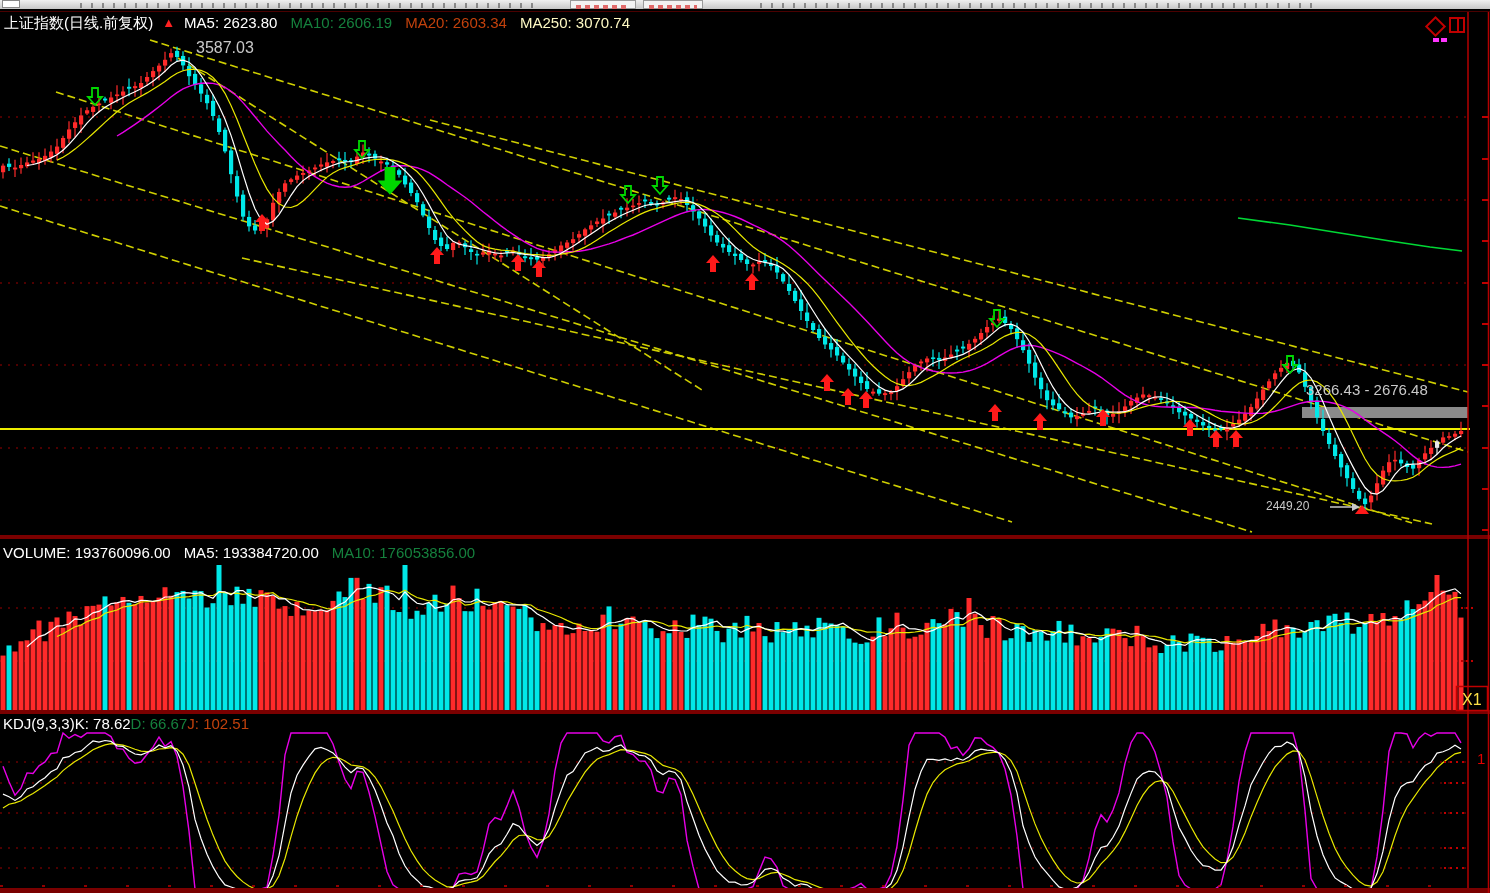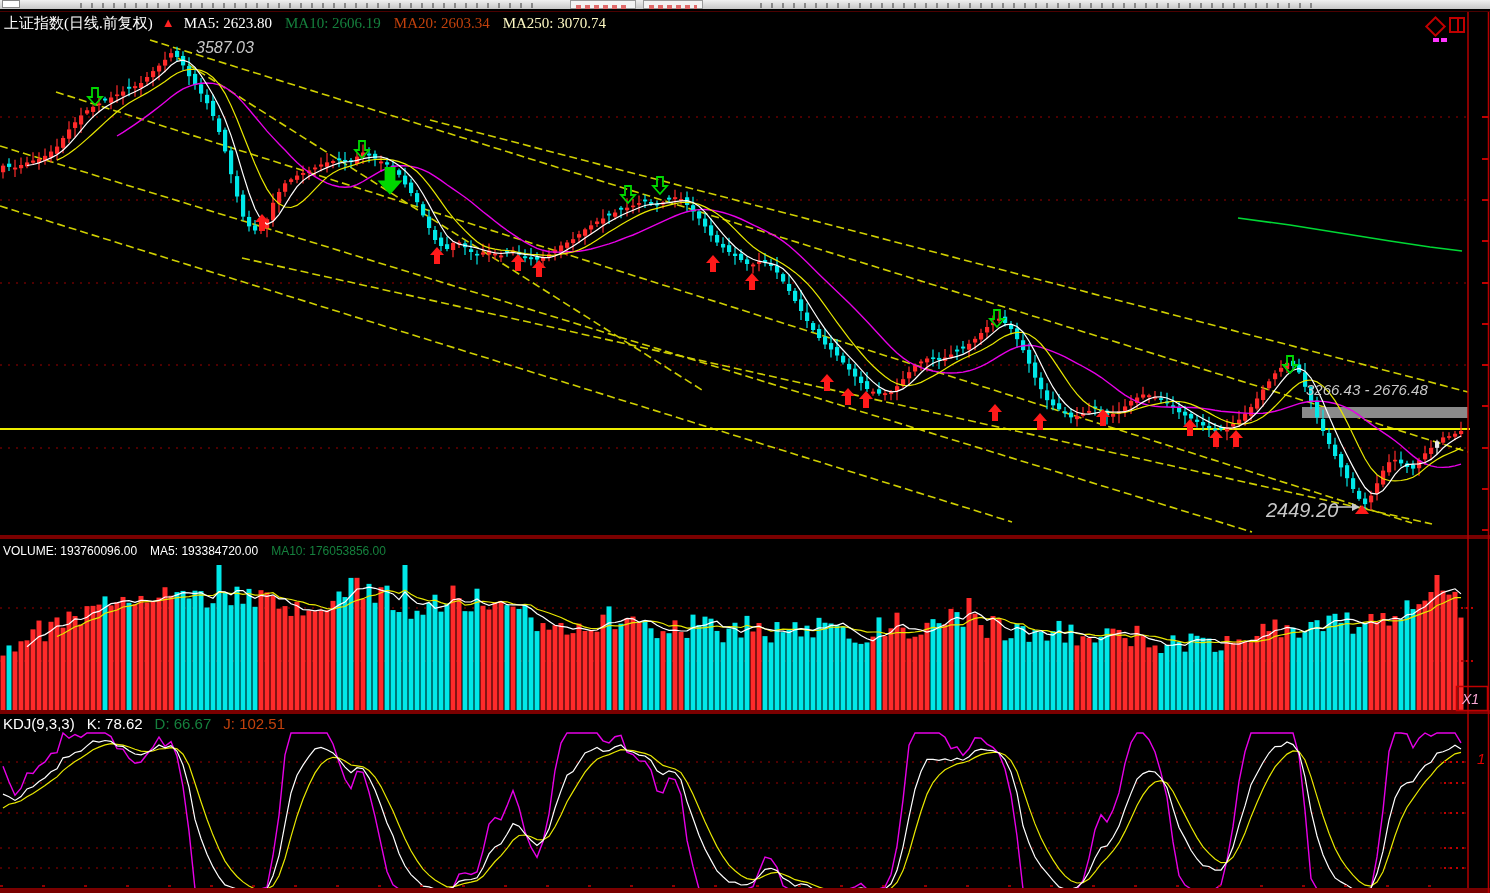--- a/index.html
+++ b/index.html
@@ -9,26 +9,26 @@
   .menubar{position:absolute;left:0;top:0;width:1490px;height:9px;
            background:linear-gradient(#f0f0f0,#c7c7c7);}
   .menufrag{position:absolute;top:3px;height:5px;
             background:repeating-linear-gradient(90deg,rgba(70,70,70,.55) 0 2px,transparent 2px 11px);}
   .whitechip{position:absolute;left:2px;top:0;width:18px;height:8px;background:#fff;border:1px solid #888;box-sizing:border-box;}
   .mbtn{position:absolute;top:0;height:9px;background:#f3f3f3;border:1px solid #9a9a9a;box-sizing:border-box;}
   .mbtn .redtxt{display:block;margin:4px 5px 0;height:4px;
         background:repeating-linear-gradient(90deg,#e06a6a 0 5px,transparent 5px 9px);}
   
   .hdr{position:absolute;left:4px;top:14px;display:flex;gap:13px;font-size:15px;
-       line-height:18px;white-space:nowrap;z-index:5;font-family:Liberation Serif, serif;}
-  .volhdr{position:absolute;left:3px;top:544px;display:flex;gap:13px;font-size:12px;z-index:5;white-space:nowrap;}
-  .kdjhdr{position:absolute;left:3px;top:715px;display:flex;gap:12px;font-size:15px;z-index:5;white-space:nowrap;}
+       line-height:18px;white-space:nowrap;z-index:5;}
+  .volhdr{position:absolute;left:3px;top:544px;display:flex;gap:13px;font-size:15px;z-index:5;white-space:nowrap;}
+  .kdjhdr{position:absolute;left:3px;top:715px;display:flex;gap:0;font-size:15px;z-index:5;white-space:nowrap;}
   .c-white{color:#ffffff}.c-yellow{color:#15803d}.c-magenta{color:#c2410c}
   .c-green{color:#fef9c3}.c-red{color:#ff2222}
-  .lbl{position:absolute;font-size:15px;color:#c8c8c8;z-index:5;white-space:nowrap;font-style:italic;}
+  .lbl{position:absolute;font-size:15px;color:#c8c8c8;z-index:5;white-space:nowrap;}
   .arr{color:#ff2222;font-size:13px;margin:0 -4px;}
   
   .diamond{position:absolute;left:1428px;top:19px;width:11px;height:11px;
            border:2px solid #c00000;transform:rotate(45deg);z-index:6;}
   .winicon{position:absolute;left:1449px;top:17px;width:16px;height:16px;
            border:2px solid #c00000;box-sizing:border-box;z-index:6;}
   .winicon b{position:absolute;right:4px;top:0;width:2px;height:12px;background:#c00000;}
   .mdot{position:absolute;top:38px;width:6px;height:4px;background:#ff35ff;z-index:6;}
   svg{position:absolute;left:0;top:0;z-index:1;}
 </style>
@@ -59,28 +59,28 @@
 
   <div class="diamond"></div>
   <div class="winicon">
       <b></b>
     </div>
   <div class="mdot" style="left:1433px;"></div>
   <div class="mdot" style="left:1441px;"></div>
 
   <div class="lbl" style="left:196px;top:39px;font-size:16px;">3587.03</div>
   <div class="lbl" style="left:1306px;top:381px;">3266.43 - 2676.48</div>
-  <div class="lbl" style="left:1266px;top:499px;font-size:20px;">2449.20</div>
+  <div class="lbl" style="left:1266px;top:499px;font-size:12px;">2449.20</div>
 
   <div class="volhdr">
     <span class="c-white">VOLUME: 193760096.00</span>
     <span class="c-white">MA5: 193384720.00</span>
     <span class="c-yellow">MA10: 176053856.00</span>
   </div>
-  <div class="lbl c-red" style="left:1462px;top:691px;color:#f9a8d4;font-size:14px;">X1</div>
+  <div class="lbl c-red" style="left:1462px;top:691px;color:#fde047;font-size:16px;">X1</div>
 
   <div class="kdjhdr">
     <span class="c-white">KDJ(9,3,3)</span>
     <span class="c-white">K: 78.62</span>
     <span class="c-yellow">D: 66.67</span>
     <span class="c-magenta">J: 102.51</span>
   </div>
   <div class="lbl" style="left:1477px;top:750px;color:#e00000;">1</div>
 
   <svg id="cv" width="1490" height="893">

